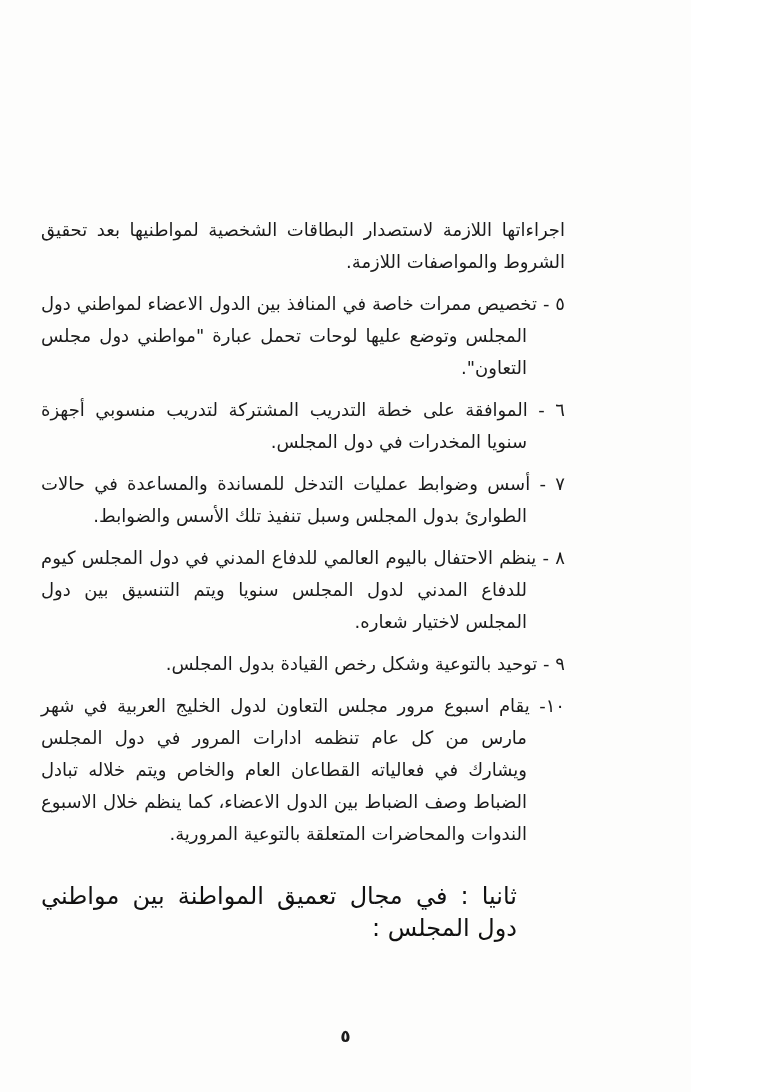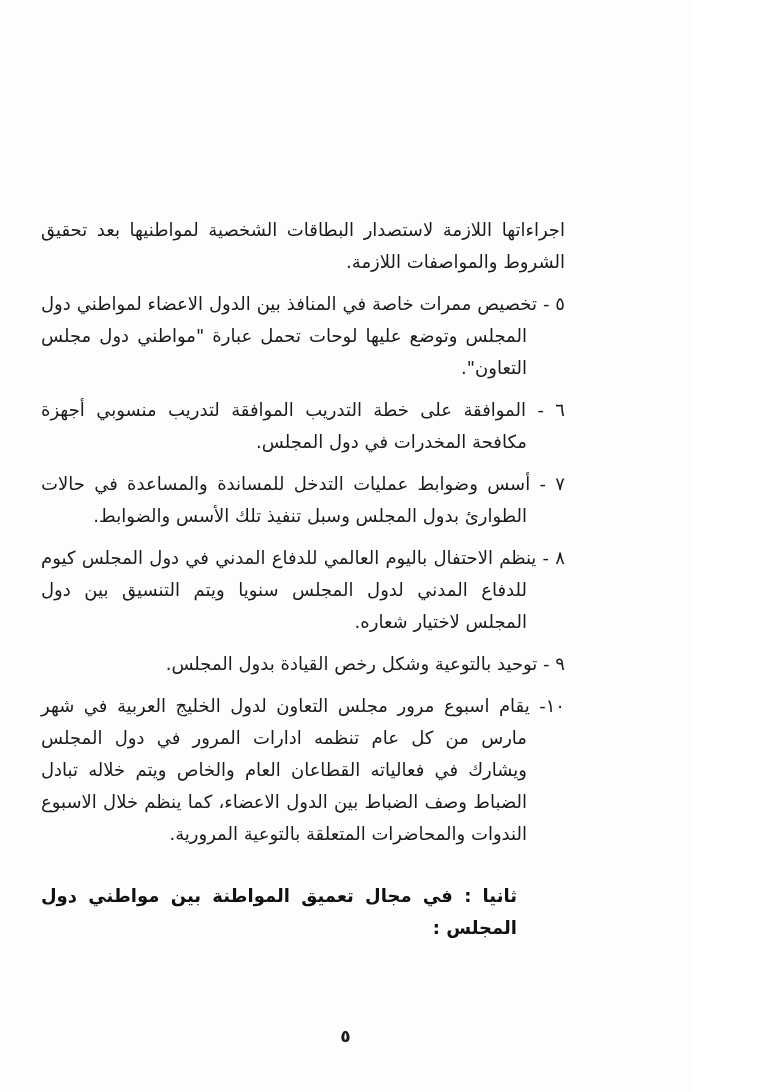--- a/index.html
+++ b/index.html
@@ -31,22 +31,22 @@
   }
   .item {
     padding-right: 38px;
     text-indent: -38px;
     margin-bottom: 10px;
   }
   .item .marker {
     white-space: pre;
   }
   .heading {
-    font-weight: bold;
-    font-size: 18px;
+    font-weight: normal;
+    font-size: 24px;
     margin: 30px 48px 18px 0;
     color: #111;
   }
   .page-number {
     position: absolute;
     bottom: 46px;
     left: 0; right: 0;
     text-align: center;
     font-size: 17px;
     font-weight: bold;
@@ -59,21 +59,21 @@
 <div class="page">
   <div class="content">
 
     <p class="para">اجراءاتها اللازمة لاستصدار البطاقات الشخصية لمواطنيها بعد تحقيق الشروط والمواصفات اللازمة.</p>
 
     <div class="item">
       <span class="marker">٥ - </span><span>تخصيص ممرات خاصة في المنافذ بين الدول الاعضاء لمواطني دول المجلس وتوضع عليها لوحات تحمل عبارة "مواطني دول مجلس التعاون".</span>
     </div>
 
     <div class="item">
-      <span class="marker">٦ - </span><span>الموافقة على خطة التدريب الموافقة لتدريب منسوبي أجهزة مكافحة المخدرات في دول المجلس.</span>
+      <span class="marker">٦ - </span><span>الموافقة على خطة التدريب المشتركة لتدريب منسوبي أجهزة سنويا المخدرات في دول المجلس.</span>
     </div>
 
     <div class="item">
       <span class="marker">٧ - </span><span>أسس وضوابط عمليات التدخل للمساندة والمساعدة في حالات الطوارئ بدول المجلس وسبل تنفيذ تلك الأسس والضوابط.</span>
     </div>
 
     <div class="item">
       <span class="marker">٨ - </span><span>ينظم الاحتفال باليوم العالمي للدفاع المدني في دول المجلس كيوم للدفاع المدني لدول المجلس سنويا ويتم التنسيق بين دول المجلس لاختيار شعاره.</span>
     </div>
 

